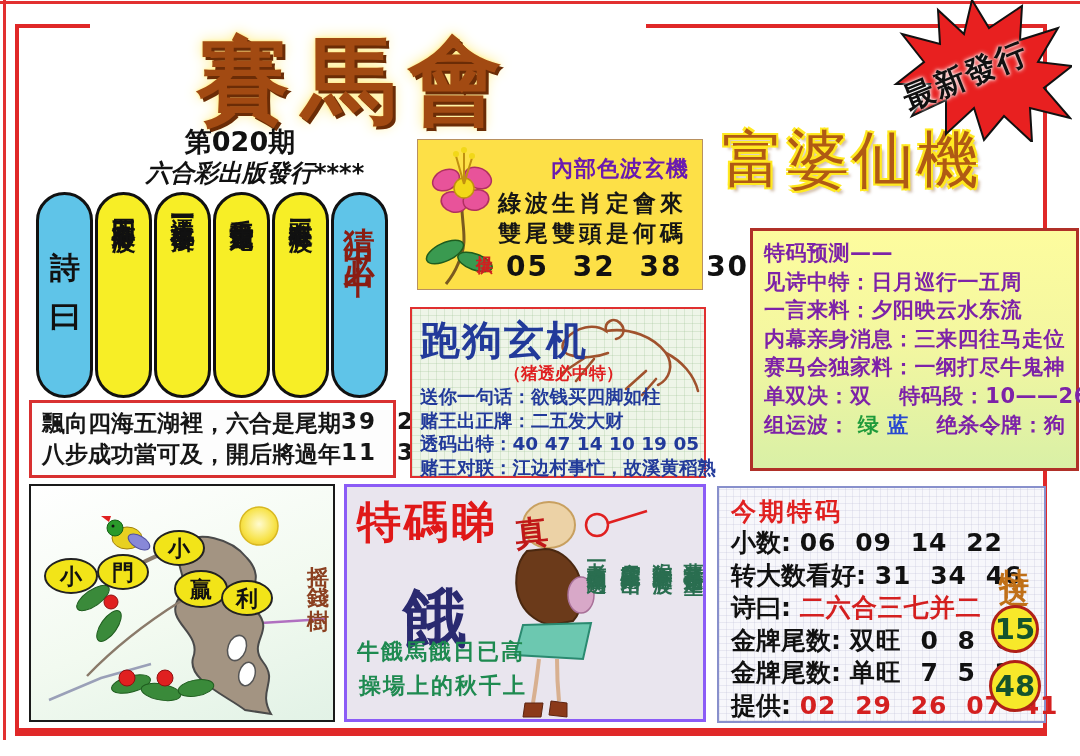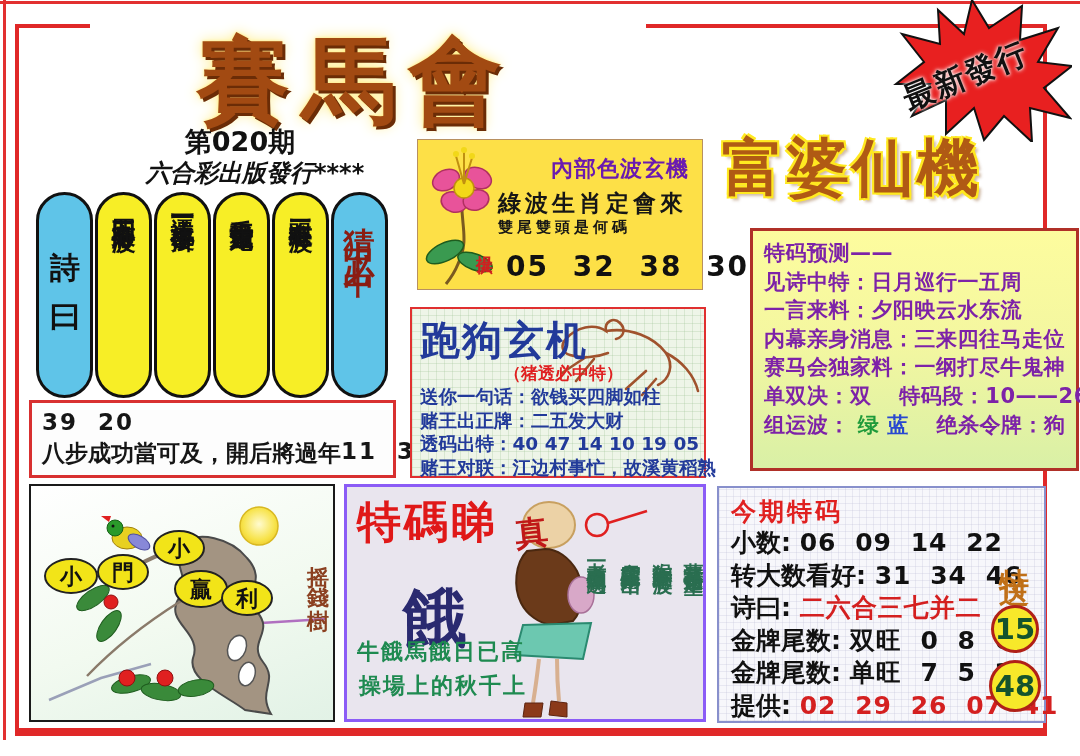--- a/index.html
+++ b/index.html
@@ -34,38 +34,38 @@
   
   .poem-box{left:29px;top:400px;width:367px;height:78px;border:3px solid #d83030;box-sizing:border-box;background:#fdfdfd;
     padding:5px 10px;display:flex;flex-direction:column;justify-content:space-around;z-index:3;}
   .poem-row{display:flex;justify-content:space-between;font-size:23px;font-weight:900;color:#161616;white-space:nowrap;}
   .poem-row .nums{letter-spacing:2px;word-spacing:10px;}
 
   
   .flower-box{left:417px;top:139px;width:286px;height:151px;background:#fde047;border:1px solid #b89060;box-sizing:border-box;z-index:3;}
   .flower-title{left:133px;top:14px;font-size:22px;font-weight:900;color:#6a1ab0;letter-spacing:1px;white-space:nowrap;}
   .flower-line1{left:80px;top:48px;font-size:23px;font-weight:900;color:#161616;letter-spacing:4px;white-space:nowrap;}
-  .flower-line2{left:80px;top:78px;font-size:15px;font-weight:900;color:#161616;letter-spacing:4px;white-space:nowrap;}
+  .flower-line2{left:80px;top:78px;font-size:23px;font-weight:900;color:#161616;letter-spacing:4px;white-space:nowrap;}
   .flower-provide{left:56px;top:102px;font-size:17px;font-weight:900;color:#d02020;letter-spacing:3px;}
   .flower-nums{left:88px;top:110px;font-size:28px;font-weight:900;color:#111;letter-spacing:2px;word-spacing:12px;white-space:nowrap;}
 
   
   .dog-box{left:410px;top:307px;width:296px;height:171px;box-sizing:border-box;border:2px solid #e03030;z-index:3;
     background:
       repeating-linear-gradient(0deg,rgba(150,190,140,.25) 0 1px,transparent 1px 8px),
       repeating-linear-gradient(90deg,rgba(150,190,140,.25) 0 1px,transparent 1px 8px),#eef5e8;}
   .dog-title{left:8px;top:4px;font-size:40px;font-weight:900;color:#223a9a;letter-spacing:2px;white-space:nowrap;}
   .dog-sub{left:92px;top:53px;font-size:17px;font-weight:900;color:#e02020;white-space:nowrap;}
   .dog-lines{left:8px;top:76px;width:282px;font-size:18.5px;font-weight:900;color:#223a9a;line-height:23.5px;white-space:nowrap;}
 
   
   .burst{left:872px;top:0px;width:200px;height:142px;z-index:4;}
   .burst-label{left:900px;top:55px;z-index:5;font-size:31px;font-weight:900;color:#111;transform:rotate(-22deg);letter-spacing:2px;white-space:nowrap;
     text-shadow:0 0 3px #fff,0 0 5px #fff;}
-  .brand-title{left:722px;top:126px;width:330px;z-index:3;font-size:62px;font-weight:700;color:#b05a14;letter-spacing:3px;white-space:nowrap;
+  .brand-title{left:722px;top:118px;width:330px;z-index:3;font-size:62px;font-weight:400;color:#b05a14;letter-spacing:3px;white-space:nowrap;
     text-shadow:-2px -2px 0 #ffe920,2px -2px 0 #ffe920,-2px 2px 0 #ffe920,2px 2px 0 #ffe920,4px 4px 3px rgba(120,60,0,.35);}
 
   .pred-box{left:750px;top:228px;width:329px;height:243px;box-sizing:border-box;border:3px solid #b03028;z-index:3;
     background:linear-gradient(180deg,#fdfc9e 0%,#f4f7a0 45%,#d9f0a6 100%);padding:8px 11px;}
   .pred-line{font-size:21px;font-weight:900;color:#7d22a8;line-height:28.6px;white-space:nowrap;letter-spacing:0.5px;}
   .pred-line .green{color:#1e9a3a;}
   .pred-line .blue{color:#2848d0;}
   .pred-line .gap{display:inline-block;width:20px;}
 
   .special-box{left:717px;top:486px;width:329px;height:237px;box-sizing:border-box;border:2px solid #8890cc;z-index:3;
@@ -133,20 +133,21 @@
   <div class="oval yellow">
     <div class="vert oval-col-txt">三三跟進有旺波</div>
   </div>
   <div class="oval blue">
     <div class="vert oval-right-txt">猜中必中</div>
   </div>
 </div>
 
 <div class="abs poem-box">
   <div class="poem-row">
+    <span>飄向四海五湖裡，六合是尾期</span>
     <span class="nums">39 20</span>
   </div>
   <div class="poem-row">
     <span>八步成功當可及，開后將過年</span>
     <span class="nums">11 37</span>
   </div>
 </div>
 
 <div class="abs flower-box">
   <svg class="abs" style="left:2px;top:4px;" width="85" height="145" viewBox="0 0 85 145">

